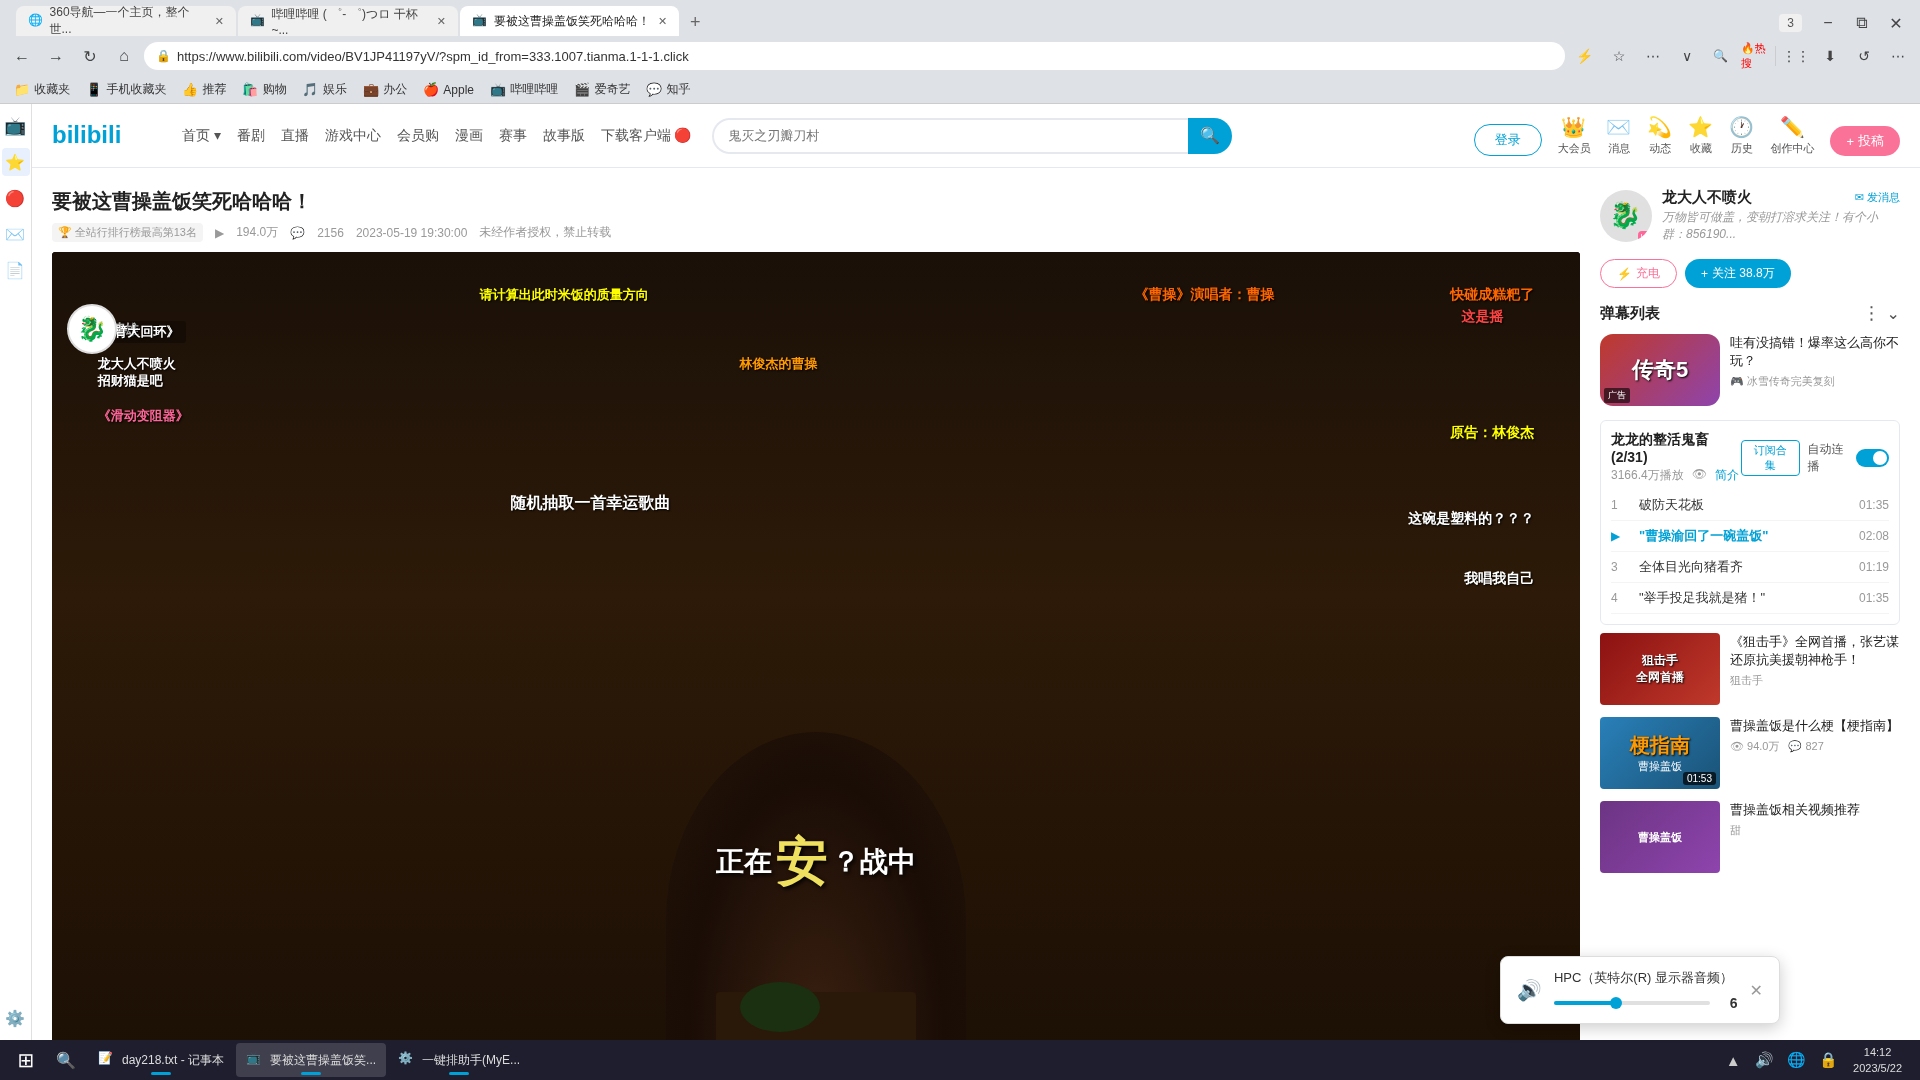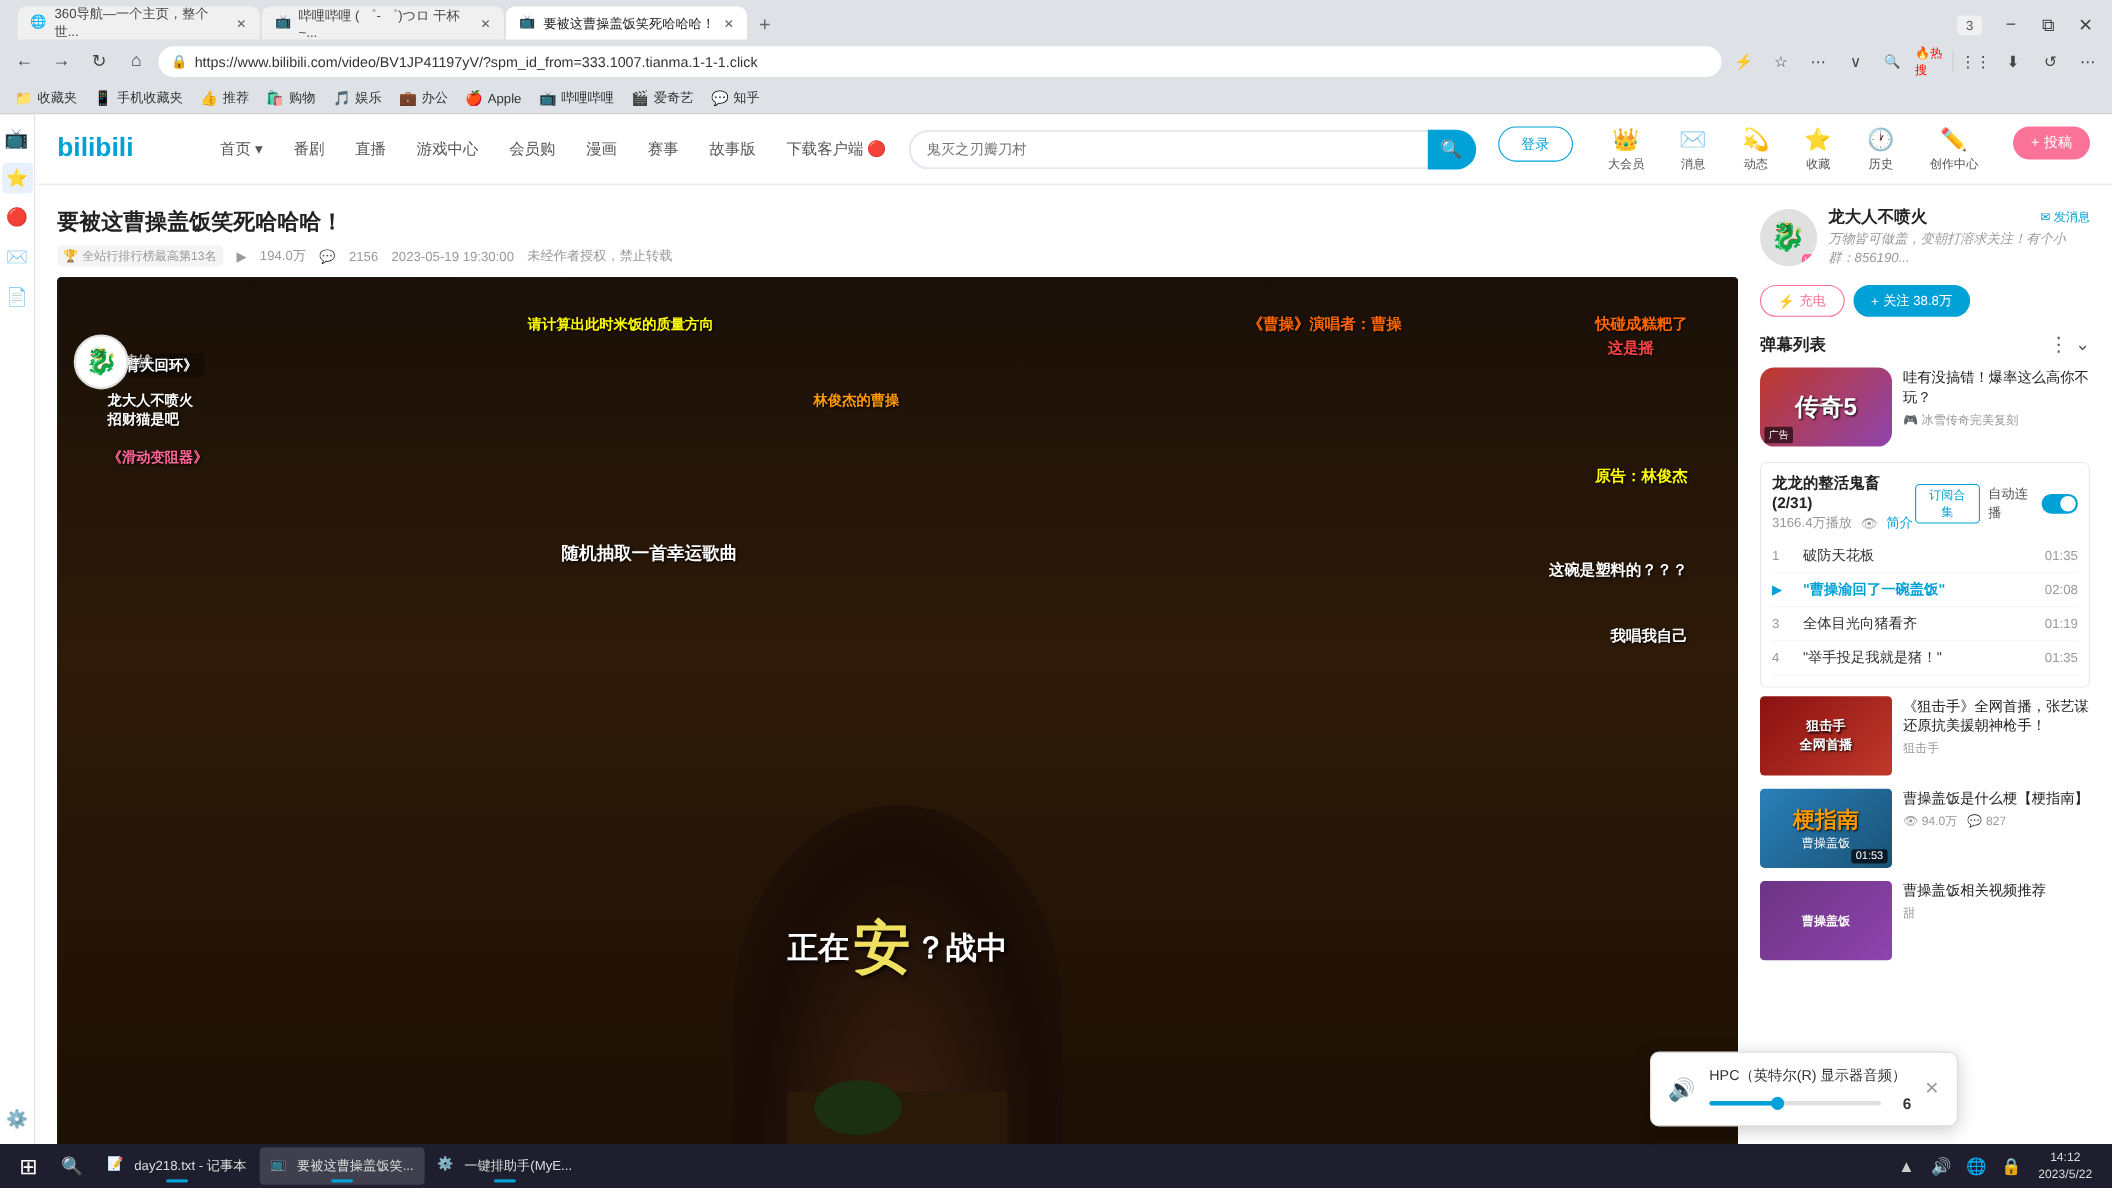--- a/index.html
+++ b/index.html
@@ -29,26 +29,26 @@
     .sidebar-icons { width: 32px; background: #fff; display: flex; flex-direction: column; align-items: center; padding: 8px 0; gap: 8px; border-right: 1px solid #e0e0e0; }
     .side-icon { width: 28px; height: 28px; display: flex; align-items: center; justify-content: center; border-radius: 4px; cursor: pointer; font-size: 16px; color: #555; }
     .side-icon.active { background: #e8f0fe; color: #1a73e8; }
 
     
     .page-content { flex: 1; background: #fff; overflow: hidden; display: flex; flex-direction: column; }
 
     
     .bili-header { background: #fff; padding: 0 20px; height: 64px; display: flex; align-items: center; gap: 20px; border-bottom: 1px solid #e5e9ef; flex-shrink: 0; }
     .bili-logo { color: #00a1d6; font-size: 24px; font-weight: bold; }
-    .bili-nav { display: flex; gap: 28px; font-size: 14px; color: #555; margin-left: 18px; }
+    .bili-nav { display: flex; gap: 16px; font-size: 14px; color: #555; }
     .bili-nav-item { cursor: pointer; display: flex; align-items: center; gap: 3px; }
     .bili-search-wrap { flex: 1; display: flex; align-items: center; max-width: 520px; }
     .bili-search { flex: 1; height: 36px; border: 2px solid #e5e9ef; border-right: none; border-radius: 18px 0 0 18px; padding: 0 14px; font-size: 13px; outline: none; color: #444; }
     .bili-search-btn { height: 36px; width: 44px; background: #00a1d6; border: none; border-radius: 0 18px 18px 0; cursor: pointer; color: #fff; font-size: 16px; display: flex; align-items: center; justify-content: center; }
-    .bili-header-right { display: flex; align-items: flex-start; gap: 32px; margin-left: auto; }
+    .bili-header-right { display: flex; align-items: flex-end; gap: 16px; margin-left: auto; }
     .bili-login-btn { background: none; border: 1px solid #00a1d6; color: #00a1d6; padding: 6px 20px; border-radius: 16px; cursor: pointer; font-size: 13px; }
     .bili-header-icon { display: flex; flex-direction: column; align-items: center; font-size: 11px; color: #555; gap: 2px; cursor: pointer; }
     .bili-header-icon span:first-child { font-size: 20px; }
     .bili-upload-btn { background: #fb7299; color: #fff; border: none; padding: 6px 16px; border-radius: 16px; cursor: pointer; font-size: 13px; display: flex; align-items: center; gap: 4px; }
 
     
     .bili-body { display: flex; padding: 20px; gap: 20px; overflow: hidden; flex: 1; }
 
     
     .bili-main { flex: 1; min-width: 0; }
@@ -77,21 +77,21 @@
     .danmaku-list-title { font-size: 15px; font-weight: bold; color: #222; }
 
     
     .rec-video { display: flex; gap: 10px; margin-bottom: 12px; cursor: pointer; }
     .rec-thumb { width: 120px; height: 72px; background: #222; border-radius: 4px; overflow: hidden; flex-shrink: 0; position: relative; }
     .rec-thumb-badge { position: absolute; bottom: 4px; right: 4px; background: rgba(0,0,0,0.7); color: #fff; font-size: 10px; border-radius: 3px; padding: 1px 4px; }
     .rec-info { flex: 1; }
     .rec-title { font-size: 13px; color: #212121; line-height: 1.4; margin-bottom: 4px; display: -webkit-box; -webkit-line-clamp: 2; -webkit-box-orient: vertical; overflow: hidden; }
     .rec-sub { font-size: 11px; color: #999; }
     .playlist-title { font-size: 14px; font-weight: bold; color: #222; }
-    .playlist-meta { font-size: 12px; color: #999; display: flex; align-items: center; gap: 8px; margin-top: 2px; }
+    .playlist-meta { font-size: 12px; color: #999; display: flex; gap: 8px; margin-top: 2px; }
     .playlist-autoplay { display: flex; align-items: center; gap: 4px; font-size: 12px; color: #555; }
     .toggle-on { width: 36px; height: 18px; background: #00a1d6; border-radius: 9px; position: relative; cursor: pointer; }
     .toggle-on::after { content: ''; position: absolute; right: 2px; top: 2px; width: 14px; height: 14px; background: #fff; border-radius: 50%; }
     .playlist-sub-btn { border: 1px solid #00a1d6; color: #00a1d6; background: none; border-radius: 4px; padding: 2px 8px; font-size: 11px; cursor: pointer; }
 
     .playlist-item { display: flex; align-items: center; padding: 6px 0; border-bottom: 1px solid #f4f4f4; gap: 8px; cursor: pointer; }
     .playlist-item-title { flex: 1; font-size: 13px; color: #333; overflow: hidden; text-overflow: ellipsis; white-space: nowrap; }
     .playlist-item-duration { font-size: 12px; color: #999; flex-shrink: 0; }
 
     

